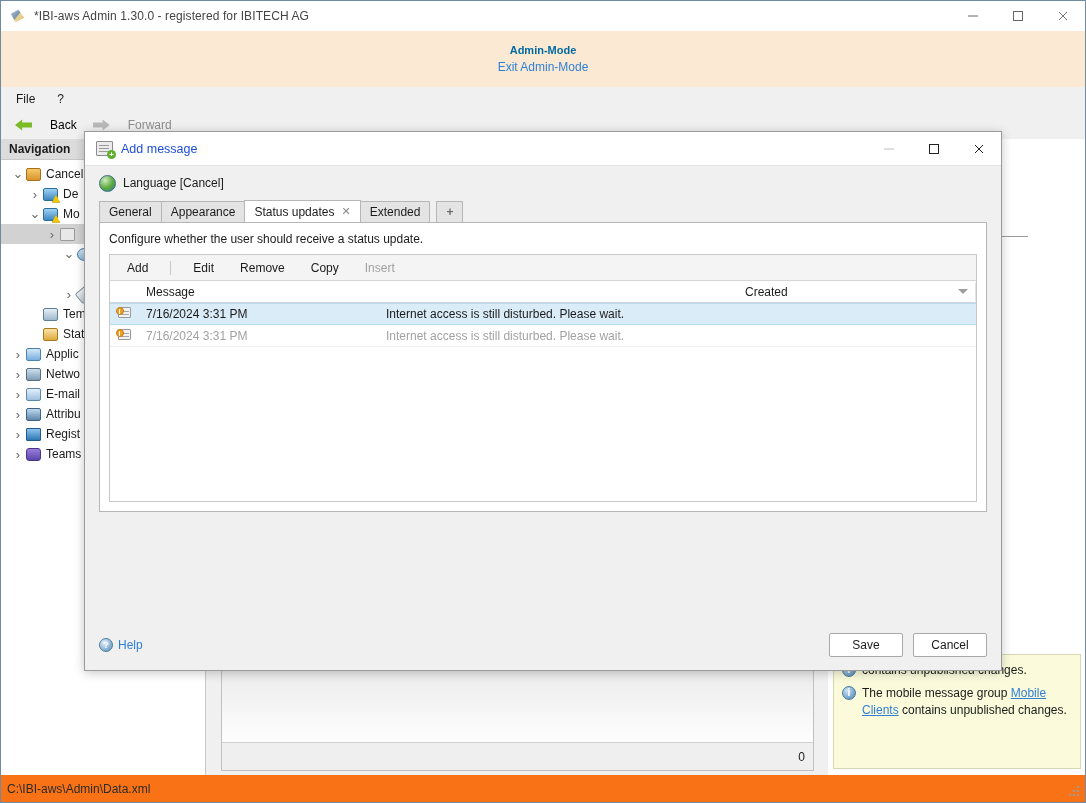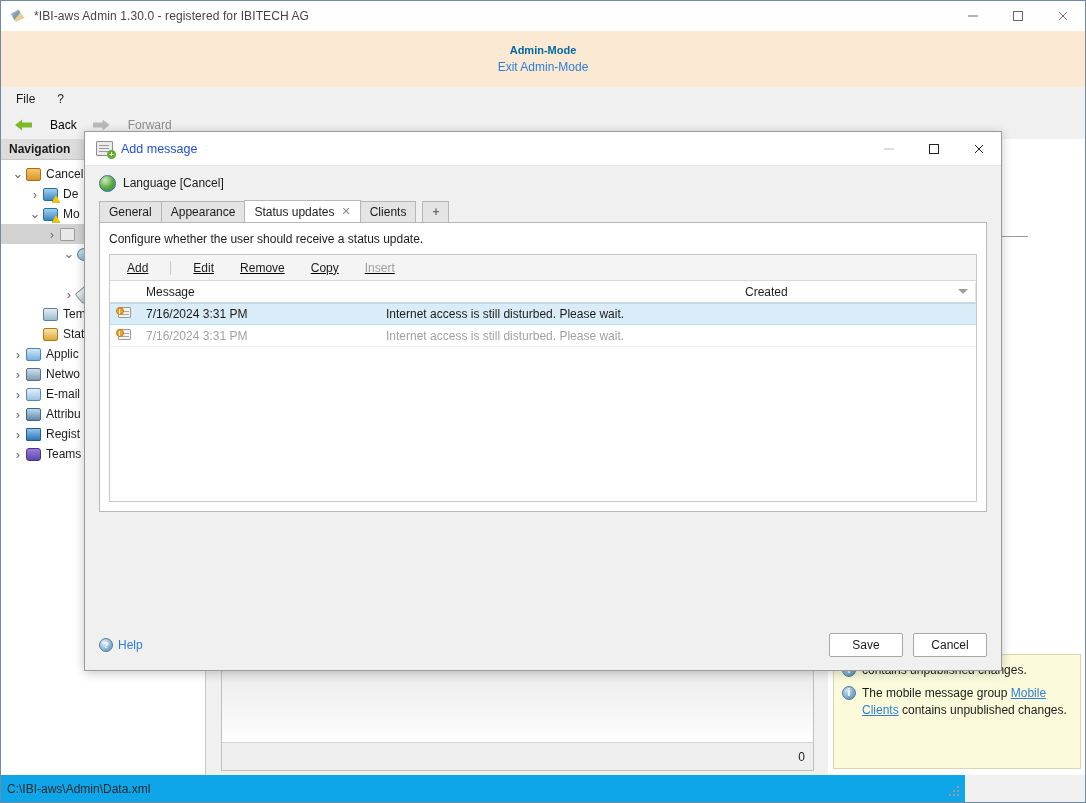--- a/index.html
+++ b/index.html
@@ -155,22 +155,22 @@
   .info-ic {
     flex:none; width:14px; height:14px; margin-top:1px; border-radius:50%;
     background: radial-gradient(circle at 35% 30%, #cfe3f4, #6f9fc6 70%, #476f94);
     border:1px solid #4a7falt; border:1px solid #4a7f9f;
     color:#fff; font-size:10px; font-weight:bold; text-align:center; line-height:12px;
   }
   .note-link { color:#2f7fd6; text-decoration:underline; }
 
   
   .statusbar {
-    position:absolute; left:0; bottom:0; width:964px; height:27px;
-    background:#0ea5e9; display:flex; align-items:center; padding-left:6px;
+    position:absolute; left:0; bottom:0; width:1084px; height:27px;
+    background:#f97316; display:flex; align-items:center; padding-left:6px;
     font-size:12px; color:#2b2b2b;
   }
   .grip { position:absolute; right:4px; bottom:4px; width:12px; height:12px; }
   .grip i { position:absolute; width:2px; height:2px; background:#9a9a9a; }
 
   
   .dialog {
     position:absolute; left:83px; top:130px; width:918px; height:540px;
     background:#f0f0f0; border:1px solid #9a9a9a;
     box-shadow: 0 2px 10px rgba(0,0,0,.22);
@@ -222,21 +222,21 @@
     border:1px solid #b6b6b6; position:relative;
   }
   .panel-desc { padding:9px 9px 0 9px; font-size:12px; color:#1b1b1b; }
 
   .grid-wrap {
     position:absolute; left:9px; top:31px; right:9px; bottom:9px;
     border:1px solid #c8c8c8; background:#ffffff;
   }
   .grid-toolbar {
     height:26px; background:#f4f4f4; border-bottom:1px solid #d6d6d6;
-    display:flex; align-items:center; padding-left:10px; gap:12px;text-decoration:underline;
+    display:flex; align-items:center; padding-left:10px; gap:12px;
   }
   .gt-btn { font-size:12px; color:#1b1b1b; padding:0 7px; cursor:pointer; }
   .gt-btn.disabled { color:#a0a0a0; cursor:default; }
   .gt-sep { width:1px; height:14px; background:#c9c9c9; margin:0 3px; }
 
   .grid-head {
     height:22px; background:#ffffff; border-bottom:1px solid #d6d6d6;
     display:flex; align-items:center; font-size:12px; color:#1b1b1b;
   }
   .gh-cell { display:flex; align-items:center; height:22px; padding-left:9px; position:relative; }
@@ -512,21 +512,21 @@
           <span>General</span>
         </div>
         <div class="tab">
           <span>Appearance</span>
         </div>
         <div class="tab active">
           <span>Status updates</span>
           <span class="x">✕</span>
         </div>
         <div class="tab">
-          <span>Clients</span>
+          <span>Extended</span>
         </div>
         <div class="tab plus">+</div>
       </div>
 
     <div class="tabpanel">
       <div class="panel-desc">Configure whether the user should receive a status update.</div>
 
       <div class="grid-wrap">
         <div class="grid-toolbar" id="gridtoolbar">
             <span class="gt-btn">Add</span>

